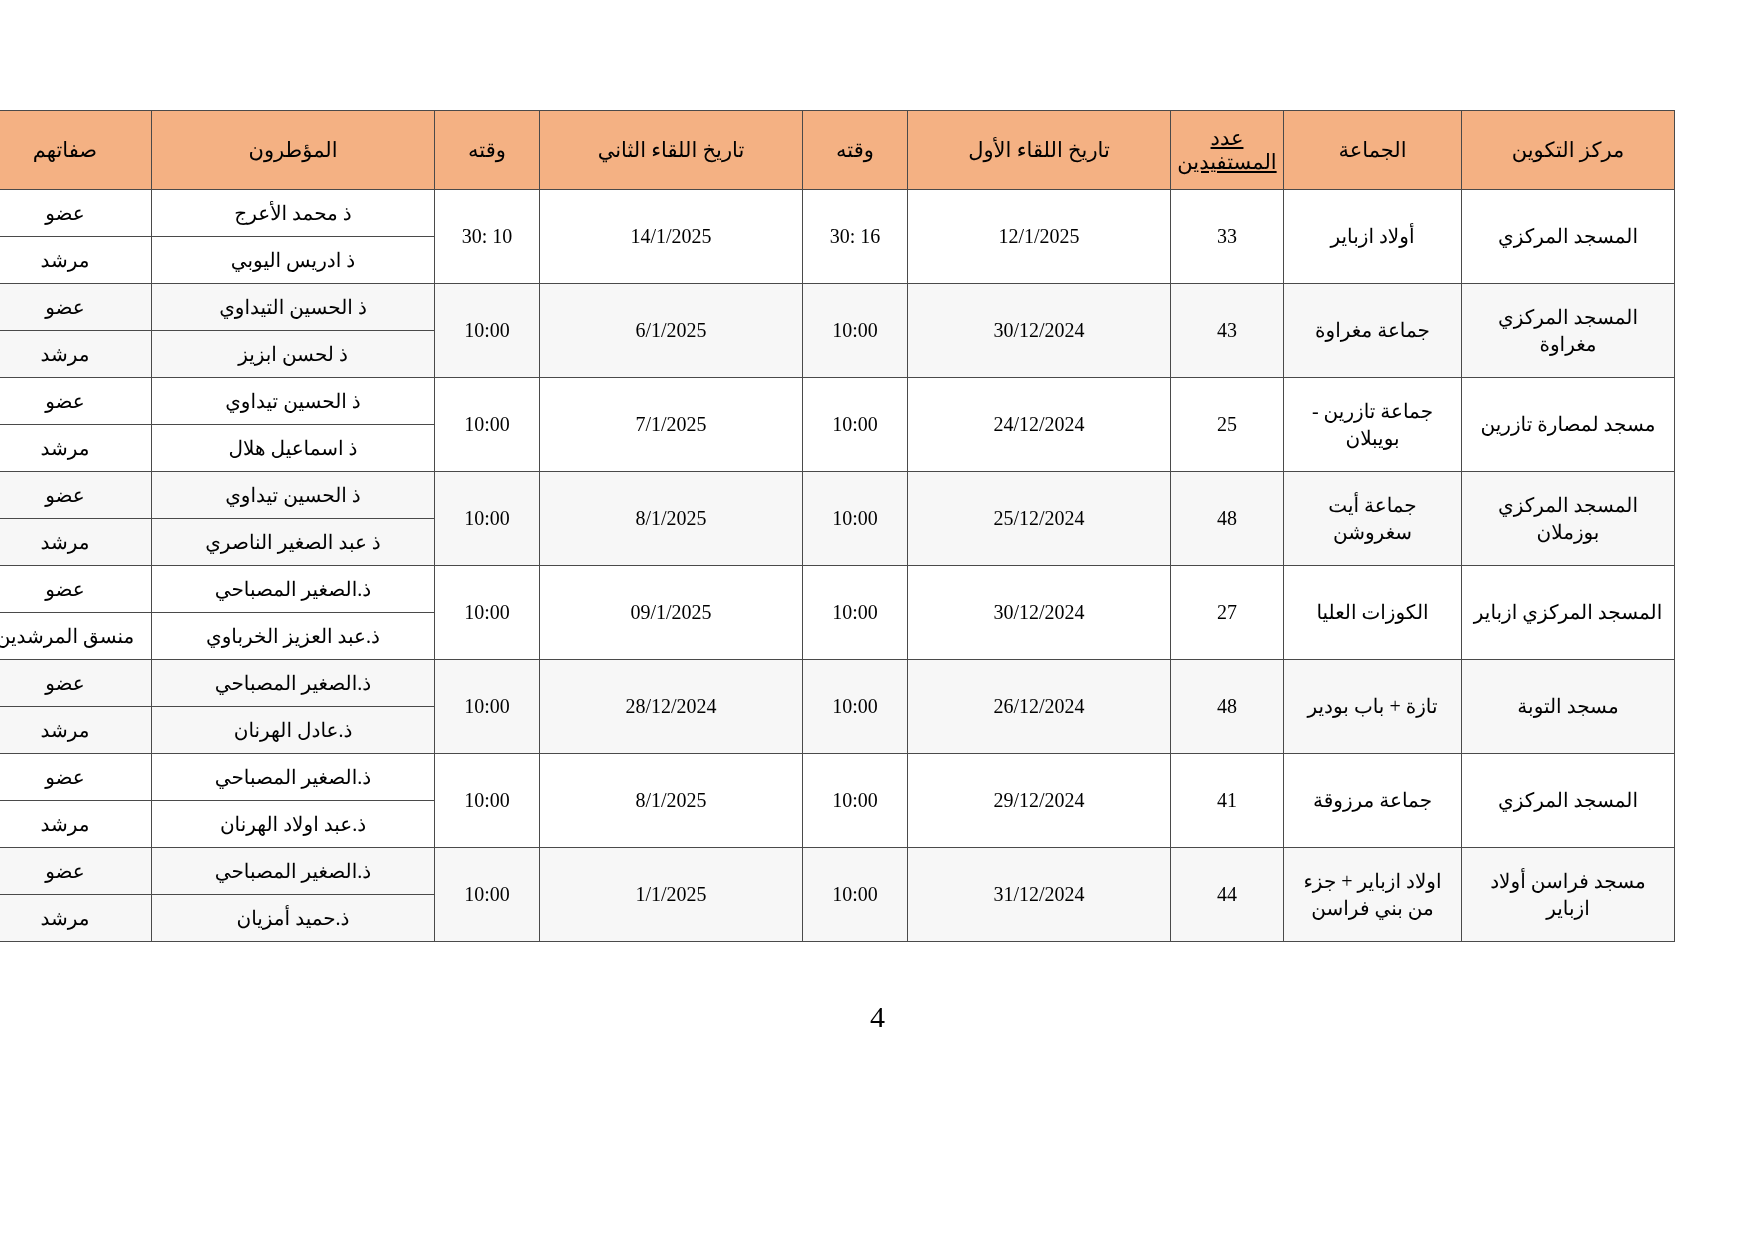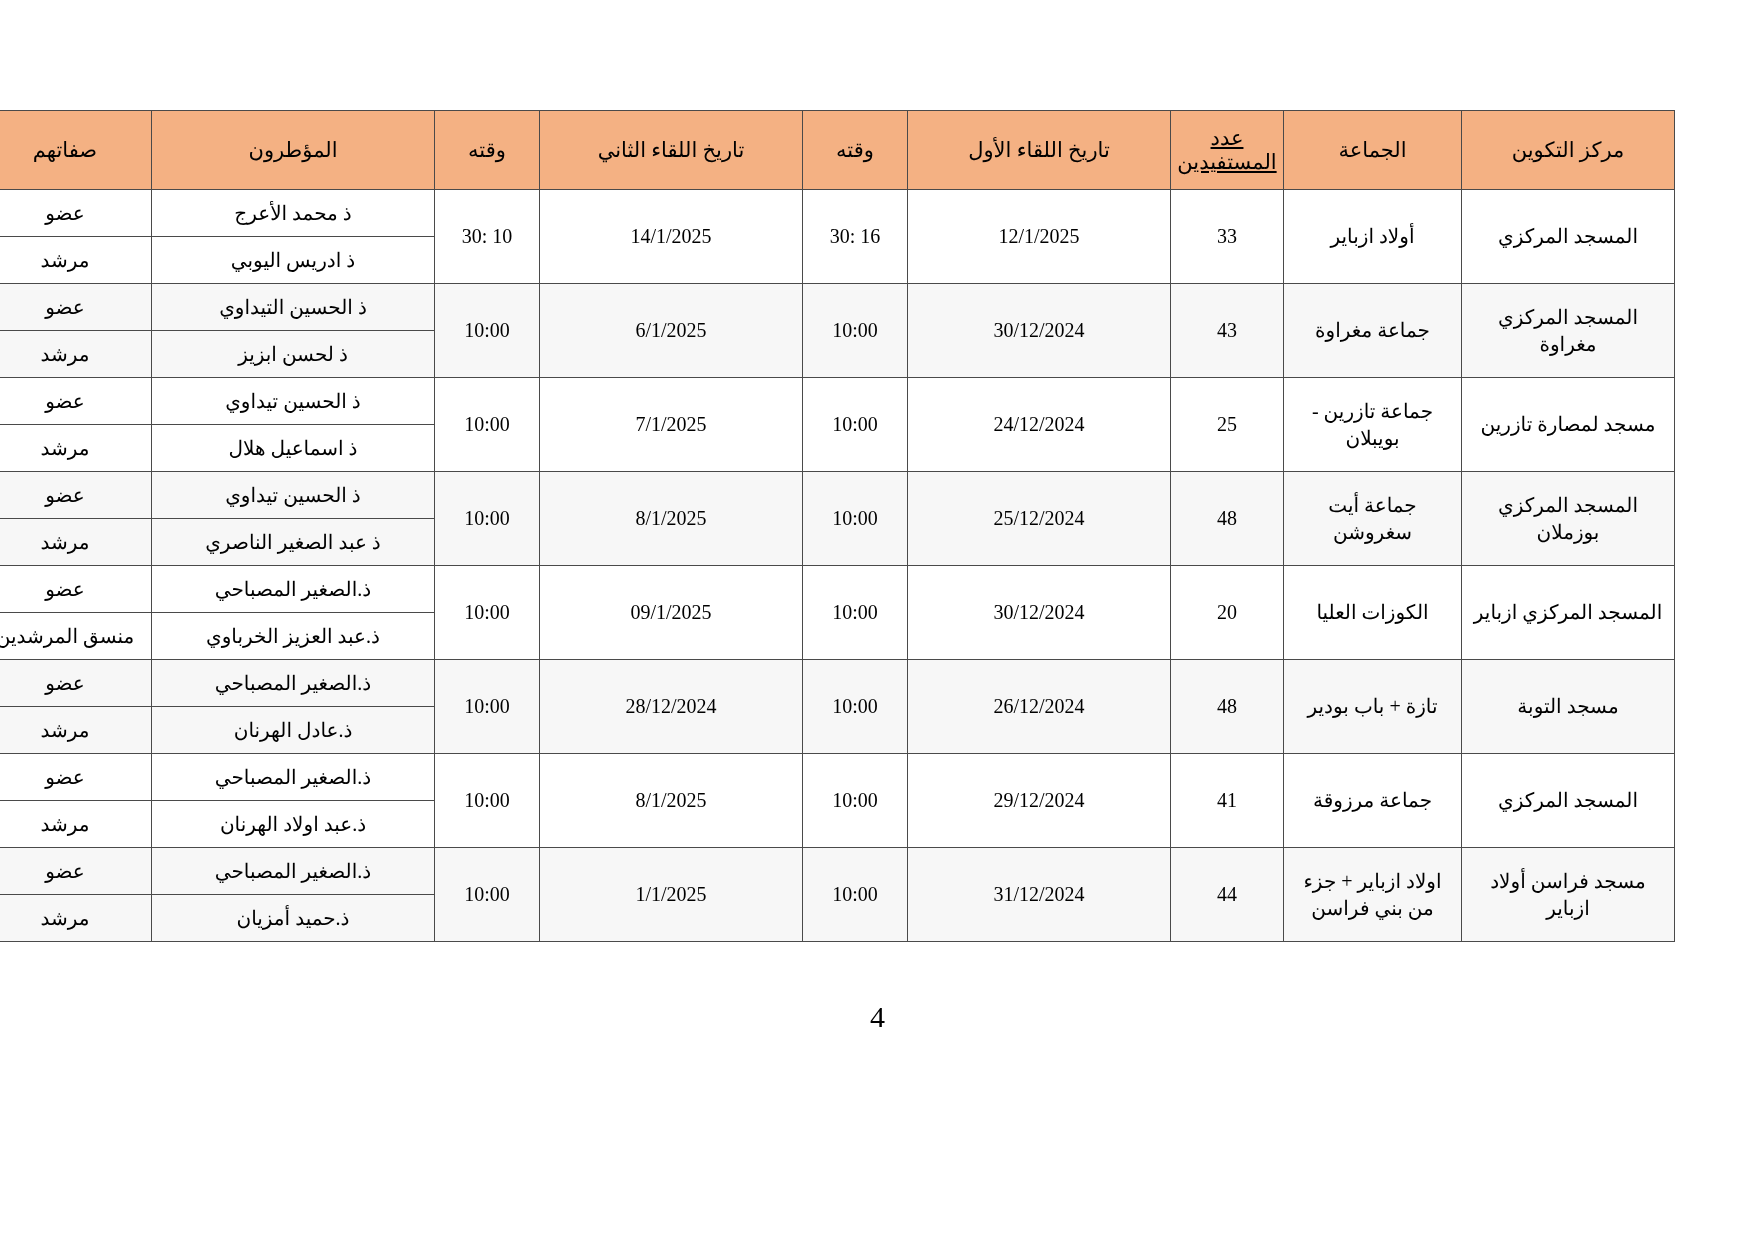--- a/index.html
+++ b/index.html
@@ -160,21 +160,21 @@
             <td class="trainer-cell">ذ الحسين تيداوي</td>
             <td class="role-cell">عضو</td>
           </tr>
           <tr class="record-subrow alt">
             <td class="trainer-cell">ذ عبد الصغير الناصري</td>
             <td class="role-cell">مرشد</td>
           </tr>
           <tr class="record-row">
             <td class="center-cell" rowspan="2">المسجد المركزي ازباير</td>
             <td class="group-cell" rowspan="2">الكوزات العليا</td>
-            <td class="count-cell" rowspan="2">20</td>
+            <td class="count-cell" rowspan="2">27</td>
             <td class="date-cell" rowspan="2">30/12/2024</td>
             <td class="time-cell" rowspan="2">10:00</td>
             <td class="date-cell" rowspan="2">09/1/2025</td>
             <td class="time-cell" rowspan="2">10:00</td>
             <td class="trainer-cell">ذ.الصغير المصباحي</td>
             <td class="role-cell">عضو</td>
           </tr>
           <tr class="record-subrow">
             <td class="trainer-cell">ذ.عبد العزيز الخرباوي</td>
             <td class="role-cell">منسق المرشدين</td>

